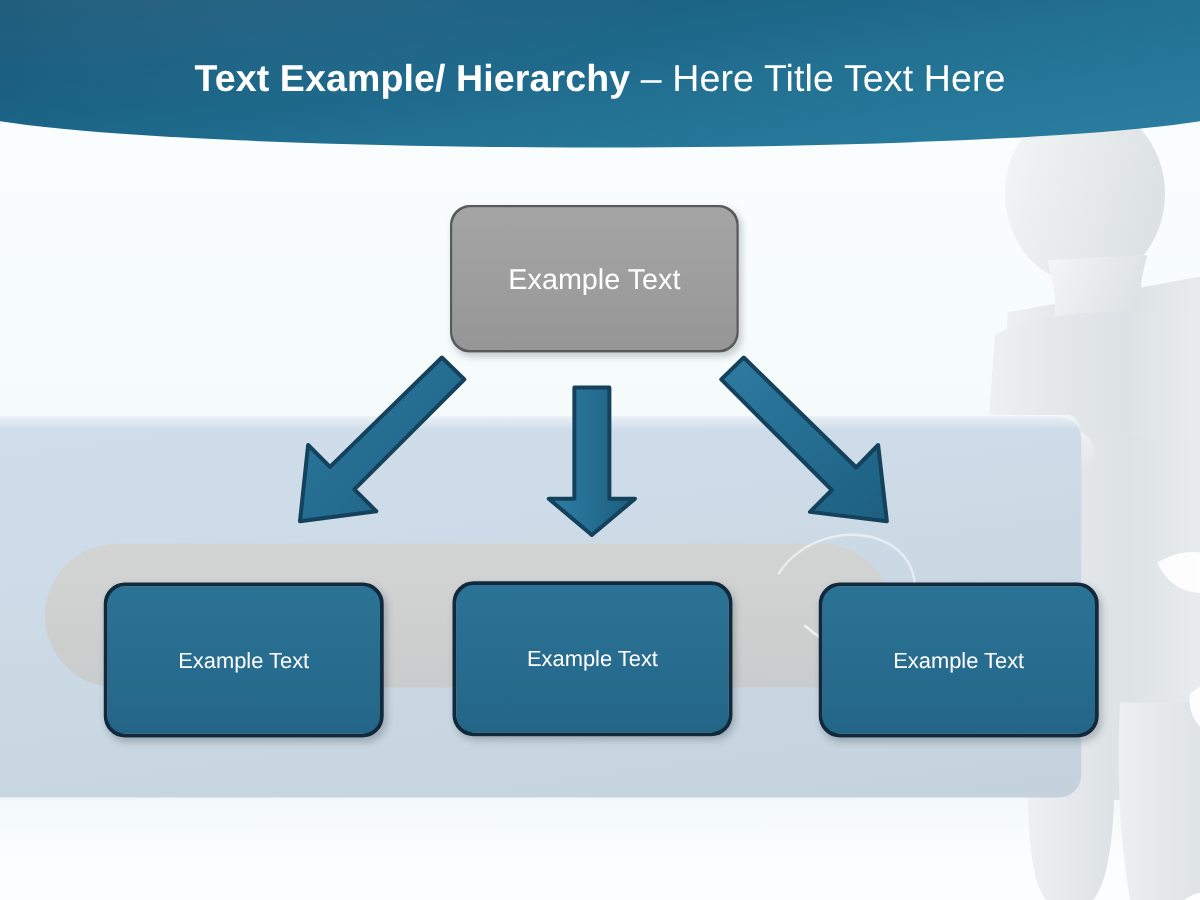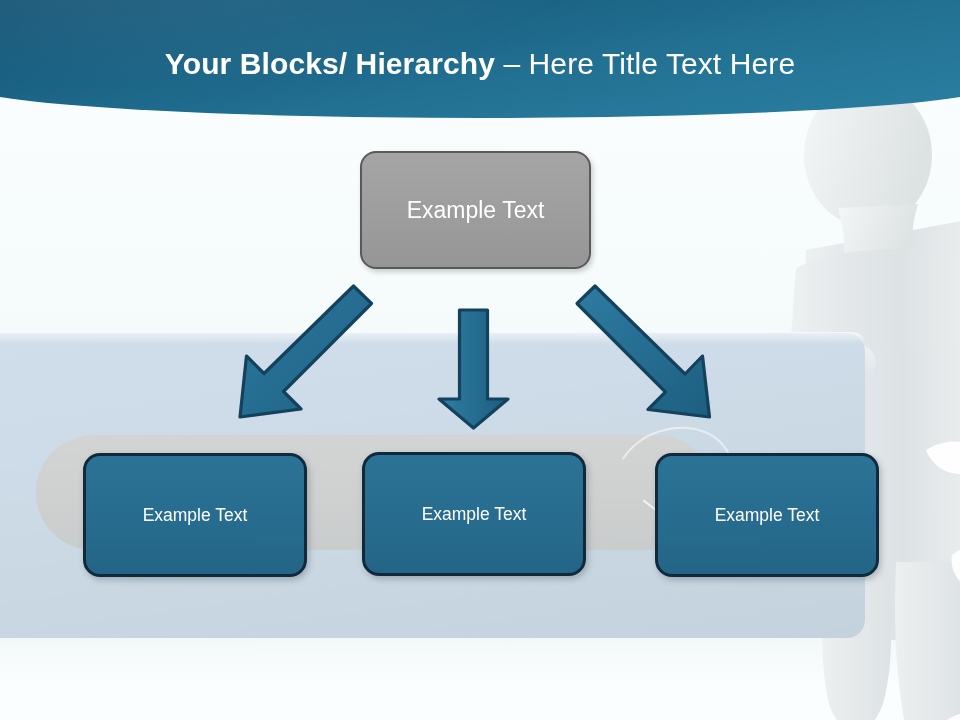--- a/index.html
+++ b/index.html
@@ -103,20 +103,21 @@
 
   
   .node {
     position: absolute;
     display: flex;
     align-items: center;
     justify-content: center;
     color: #ffffff;
     text-align: center;
     z-index: 8;
+    margin-top: 13px;
   }
   .node-top {
     left: 360px; top: 151px;
     width: 231px; height: 118px;
     background: linear-gradient(180deg, #a5a5a5 0%, #9e9e9e 50%, #969696 100%);
     border: 2px solid #595959;
     border-radius: 16px;
     font-size: 23px;
     box-shadow: 2px 3px 5px rgba(60,70,80,.25);
   }
@@ -249,17 +250,17 @@
   <div class="node node-bottom node-b2">
     <span>Example Text</span>
   </div>
   <div class="node node-bottom node-b3">
     <span>Example Text</span>
   </div>
 
   <div class="header-band">
     <div class="header-sheen"></div>
     <div class="slide-title">
-      <span class="t-bold">Your Blocks/ Hierarchy </span><span class="t-light">– </span><span class="t-light">Here Title Text Here</span>
+      <span class="t-bold">Text Example/ Hierarchy </span><span class="t-light">– </span><span class="t-light">Here Title Text Here</span>
     </div>
   </div>
 
 </div>
 
 </body></html>

